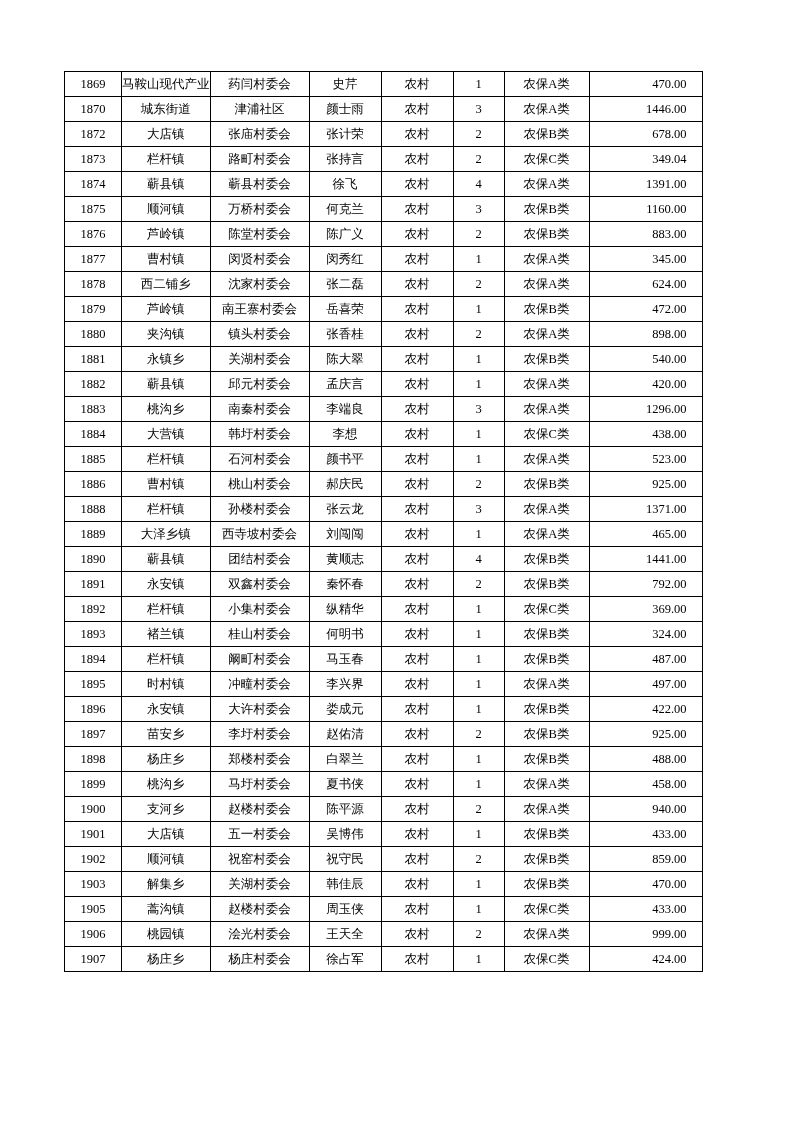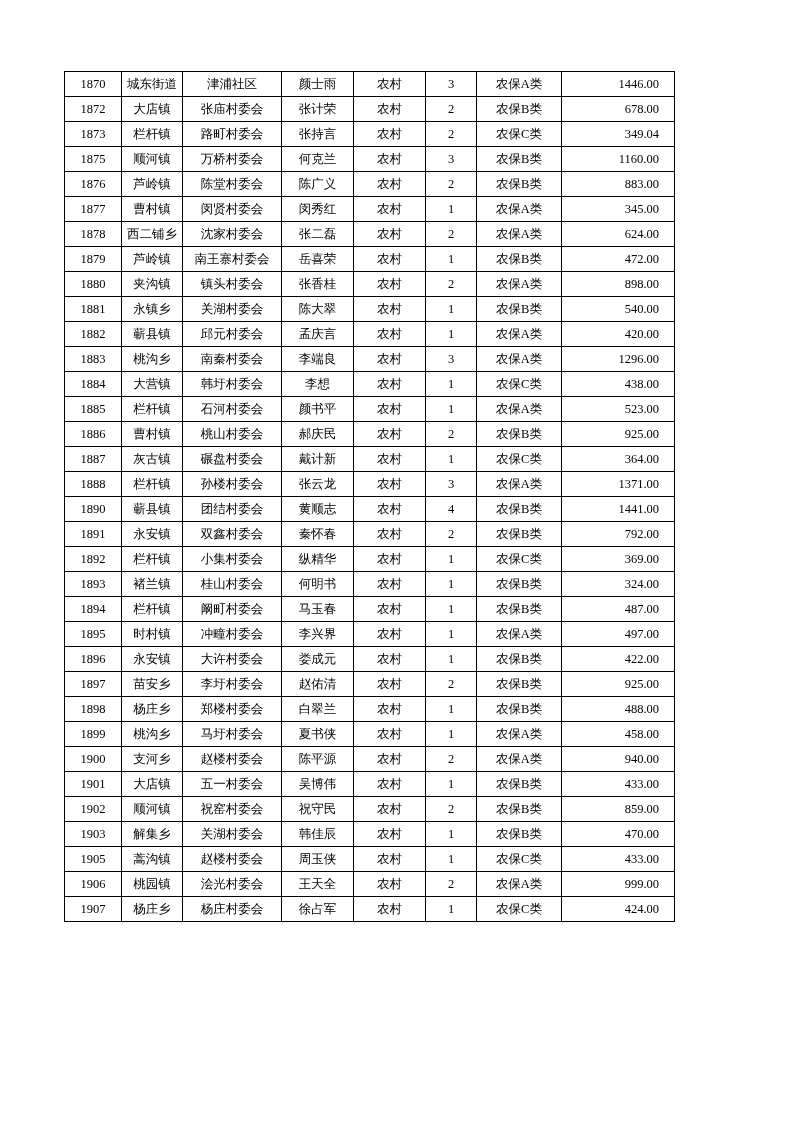--- a/index.html
+++ b/index.html
@@ -59,20 +59,30 @@
       <col class="c-town">
       <col class="c-village">
       <col class="c-name">
       <col class="c-category">
       <col class="c-count">
       <col class="c-type">
       <col class="c-amount">
     </colgroup>
     <tbody id="table-body">
         <tr>
+    <td class="cell-seq">1869</td>
+    <td class="cell-town">马鞍山现代产业</td>
+    <td class="cell-village">药闫村委会</td>
+    <td class="cell-name">史芹</td>
+    <td class="cell-category">农村</td>
+    <td class="cell-count">1</td>
+    <td class="cell-type">农保A类</td>
+    <td class="cell-amount">470.00</td>
+  </tr>
+        <tr>
     <td class="cell-seq">1870</td>
     <td class="cell-town">城东街道</td>
     <td class="cell-village">津浦社区</td>
     <td class="cell-name">颜士雨</td>
     <td class="cell-category">农村</td>
     <td class="cell-count">3</td>
     <td class="cell-type">农保A类</td>
     <td class="cell-amount">1446.00</td>
   </tr>
         <tr>
@@ -89,20 +99,30 @@
     <td class="cell-seq">1873</td>
     <td class="cell-town">栏杆镇</td>
     <td class="cell-village">路町村委会</td>
     <td class="cell-name">张持言</td>
     <td class="cell-category">农村</td>
     <td class="cell-count">2</td>
     <td class="cell-type">农保C类</td>
     <td class="cell-amount">349.04</td>
   </tr>
         <tr>
+    <td class="cell-seq">1874</td>
+    <td class="cell-town">蕲县镇</td>
+    <td class="cell-village">蕲县村委会</td>
+    <td class="cell-name">徐飞</td>
+    <td class="cell-category">农村</td>
+    <td class="cell-count">4</td>
+    <td class="cell-type">农保A类</td>
+    <td class="cell-amount">1391.00</td>
+  </tr>
+        <tr>
     <td class="cell-seq">1875</td>
     <td class="cell-town">顺河镇</td>
     <td class="cell-village">万桥村委会</td>
     <td class="cell-name">何克兰</td>
     <td class="cell-category">农村</td>
     <td class="cell-count">3</td>
     <td class="cell-type">农保B类</td>
     <td class="cell-amount">1160.00</td>
   </tr>
         <tr>
@@ -209,38 +229,38 @@
     <td class="cell-seq">1886</td>
     <td class="cell-town">曹村镇</td>
     <td class="cell-village">桃山村委会</td>
     <td class="cell-name">郝庆民</td>
     <td class="cell-category">农村</td>
     <td class="cell-count">2</td>
     <td class="cell-type">农保B类</td>
     <td class="cell-amount">925.00</td>
   </tr>
         <tr>
-    <td class="cell-seq">1887</td>
-    <td class="cell-town">灰古镇</td>
-    <td class="cell-village">碾盘村委会</td>
-    <td class="cell-name">戴计新</td>
-    <td class="cell-category">农村</td>
-    <td class="cell-count">1</td>
-    <td class="cell-type">农保C类</td>
-    <td class="cell-amount">364.00</td>
-  </tr>
-        <tr>
     <td class="cell-seq">1888</td>
     <td class="cell-town">栏杆镇</td>
     <td class="cell-village">孙楼村委会</td>
     <td class="cell-name">张云龙</td>
     <td class="cell-category">农村</td>
     <td class="cell-count">3</td>
     <td class="cell-type">农保A类</td>
     <td class="cell-amount">1371.00</td>
+  </tr>
+        <tr>
+    <td class="cell-seq">1889</td>
+    <td class="cell-town">大泽乡镇</td>
+    <td class="cell-village">西寺坡村委会</td>
+    <td class="cell-name">刘闯闯</td>
+    <td class="cell-category">农村</td>
+    <td class="cell-count">1</td>
+    <td class="cell-type">农保A类</td>
+    <td class="cell-amount">465.00</td>
   </tr>
         <tr>
     <td class="cell-seq">1890</td>
     <td class="cell-town">蕲县镇</td>
     <td class="cell-village">团结村委会</td>
     <td class="cell-name">黄顺志</td>
     <td class="cell-category">农村</td>
     <td class="cell-count">4</td>
     <td class="cell-type">农保B类</td>
     <td class="cell-amount">1441.00</td>

